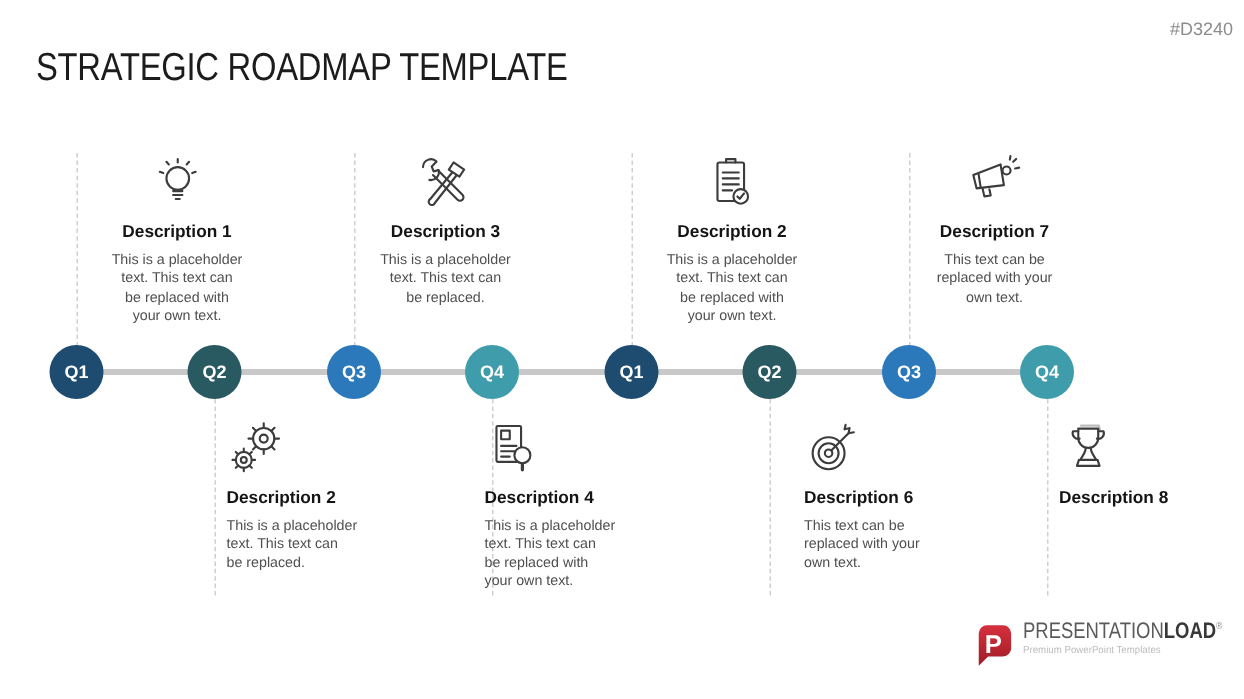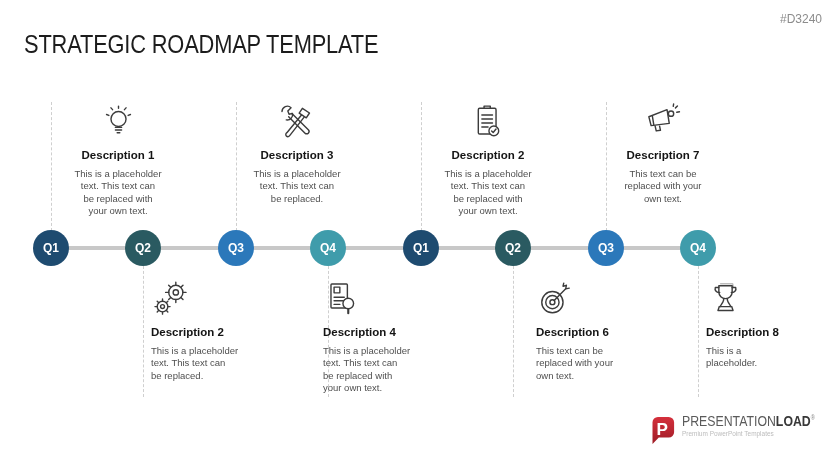--- a/index.html
+++ b/index.html
@@ -196,22 +196,20 @@
       <div class="icon">
         <svg viewBox="0 0 44 44" class="stroke-ic">
           <path d="M16.5 4.2 h13.5 l0.8 3.2" class="shadow"></path>
           <path d="M14.5 6.5 h15 v7 a7.5 7.5 0 0 1 -15 0 z"></path>
           <path d="M14.5 8.5 h-4 a4.2 4.2 0 0 0 5 5.5 M29.5 8.5 h4 a4.2 4.2 0 0 1 -5 5.5"></path>
           <path d="M20 21 c0.5 3 -2.5 6 -4 9 M24 21 c-0.5 3 2.5 6 4 9"></path>
           <path d="M16 30 h12 M13.5 34.5 l1.5 -4.5 M30.5 34.5 l-1.5 -4.5 M13.5 34.5 h17"></path>
         </svg>
       </div>
       <h3>Description 8</h3>
-      <p>This is a
-placeholder.</p>
     </div>
   </div>
 
   <div class="logo">
     <div class="logo-mark">
       <svg viewBox="0 0 30 34">
         <defs>
           <linearGradient id="pg" x1="0" y1="0" x2="0" y2="1">
             <stop offset="0" stop-color="#d5303c"></stop>
             <stop offset="1" stop-color="#9e1c26"></stop>

